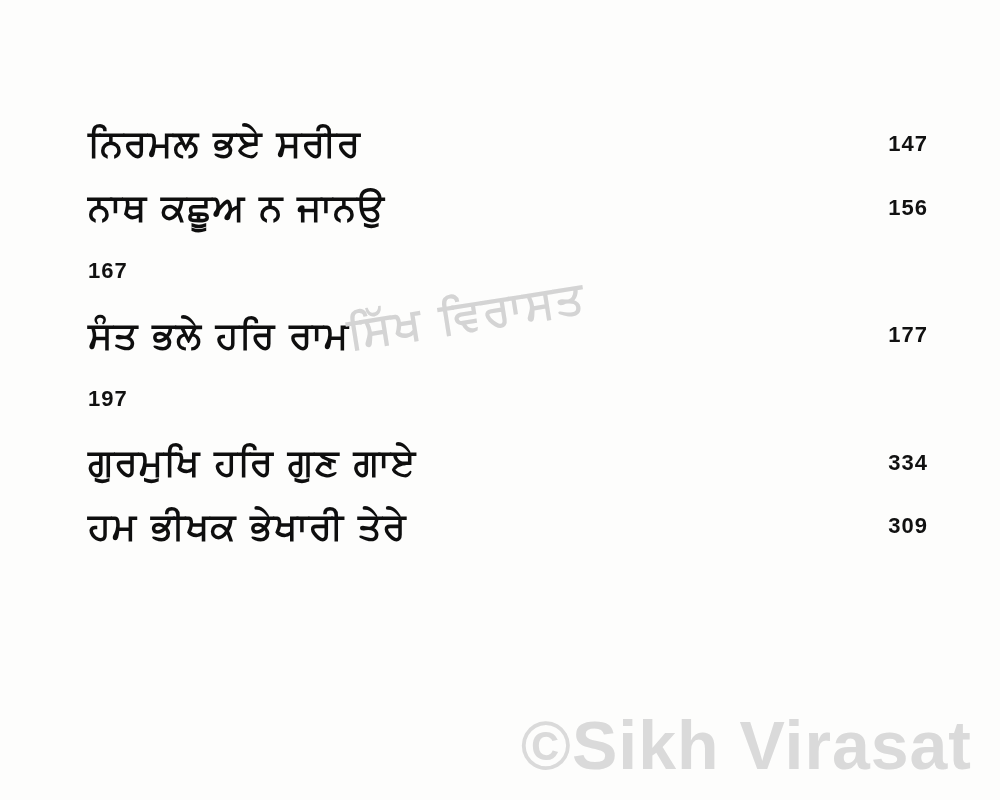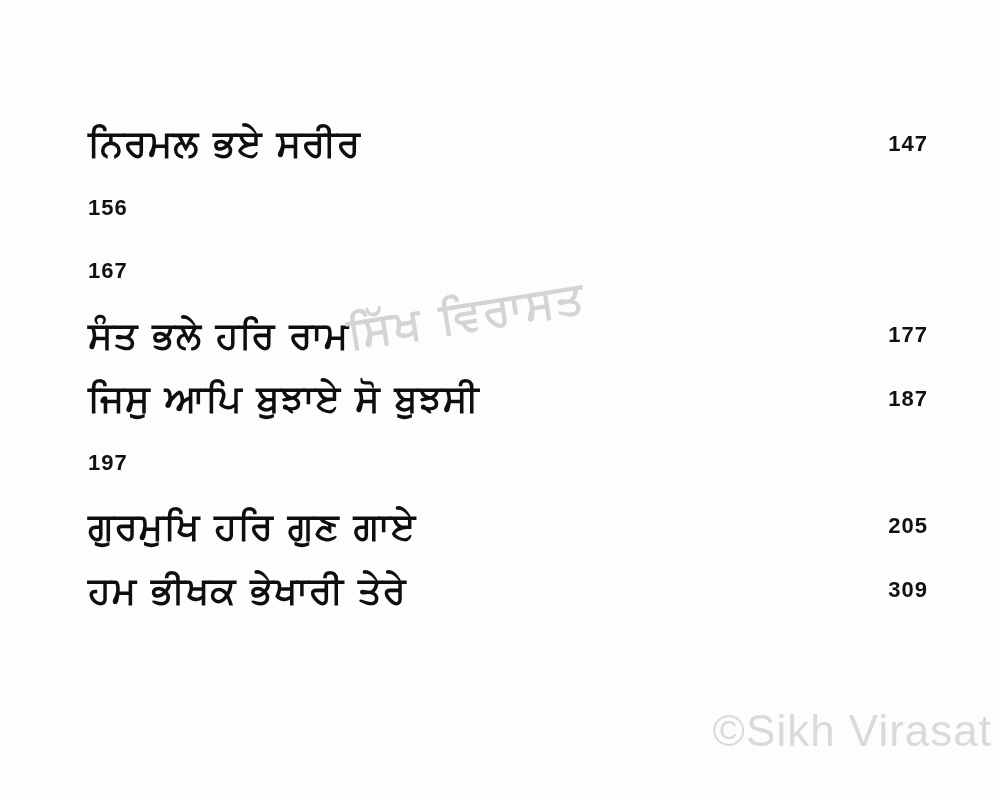--- a/index.html
+++ b/index.html
@@ -54,61 +54,58 @@
     font-size: 44px;
     font-weight: bold;
     color: #d4d4d4;
     letter-spacing: 2px;
     white-space: nowrap;
     pointer-events: none;
   }
   
   .wm-corner {
     position: absolute;
-    right: 8px;
+    right: 28px;
     top: 706px;
     font-family: "Liberation Sans", sans-serif;
-    font-size: 44px;
-    font-weight: normal;
+    font-size: 68px;
+    font-weight: bold;
     color: #dadada;
     letter-spacing: 1px;
     white-space: nowrap;
     pointer-events: none;
   }
 </style>
 </head>
 <body>
 
 <div class="page">
 
   <div class="toc" id="toc">
       <div class="toc-row">
         <span class="toc-title">ਨਿਰਮਲ ਭਏ ਸਰੀਰ</span>
         <span class="toc-page">147</span>
       </div>
       <div class="toc-row">
+        <span class="toc-title">ਨਾਥ ਕਛੂਅ ਨ ਜਾਨਉ</span>
         <span class="toc-page">156</span>
       </div>
       <div class="toc-row">
         <span class="toc-page">167</span>
       </div>
       <div class="toc-row">
         <span class="toc-title">ਸੰਤ ਭਲੇ ਹਰਿ ਰਾਮ</span>
         <span class="toc-page">177</span>
       </div>
       <div class="toc-row">
-        <span class="toc-title">ਜਿਸੁ ਆਪਿ ਬੁਝਾਏ ਸੋ ਬੁਝਸੀ</span>
-        <span class="toc-page">187</span>
-      </div>
-      <div class="toc-row">
         <span class="toc-page">197</span>
       </div>
       <div class="toc-row">
         <span class="toc-title">ਗੁਰਮੁਖਿ ਹਰਿ ਗੁਣ ਗਾਏ</span>
-        <span class="toc-page">205</span>
+        <span class="toc-page">334</span>
       </div>
       <div class="toc-row">
         <span class="toc-title">ਹਮ ਭੀਖਕ ਭੇਖਾਰੀ ਤੇਰੇ</span>
         <span class="toc-page">309</span>
       </div>
     </div>
 
   <div class="wm-diagonal">ਸਿੱਖ ਵਿਰਾਸਤ</div>
 
   <div class="wm-corner">©Sikh Virasat</div>

